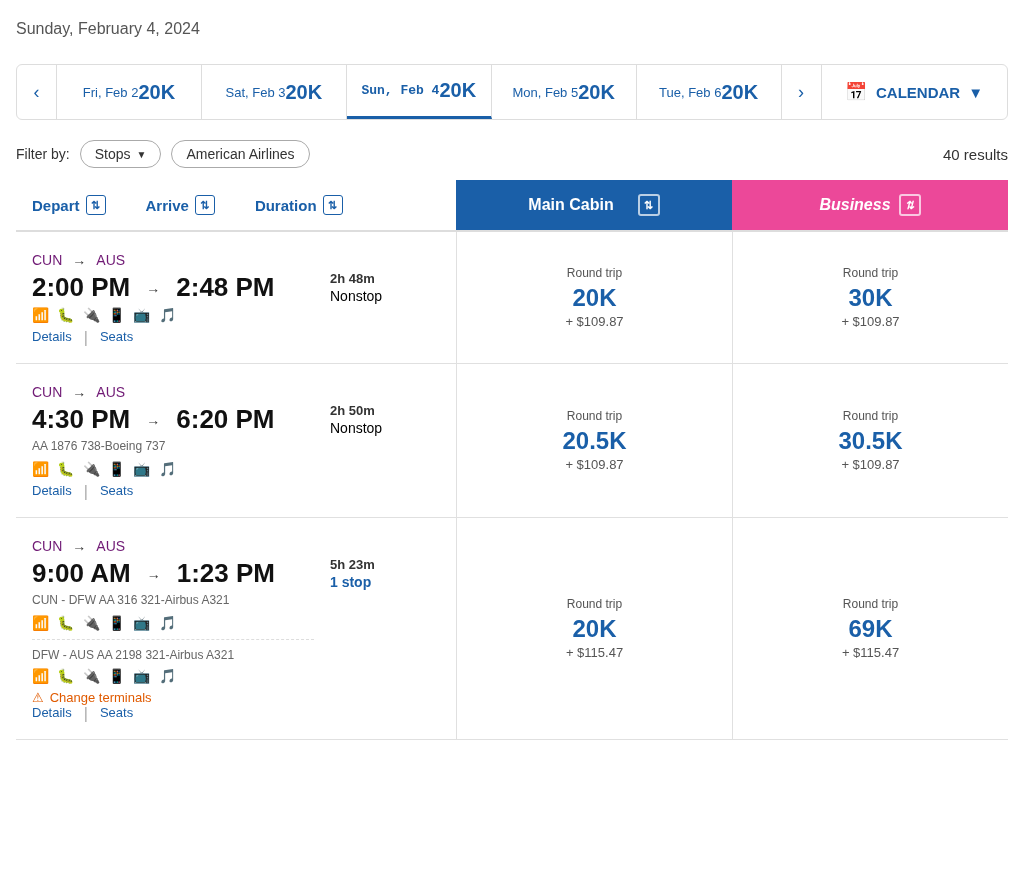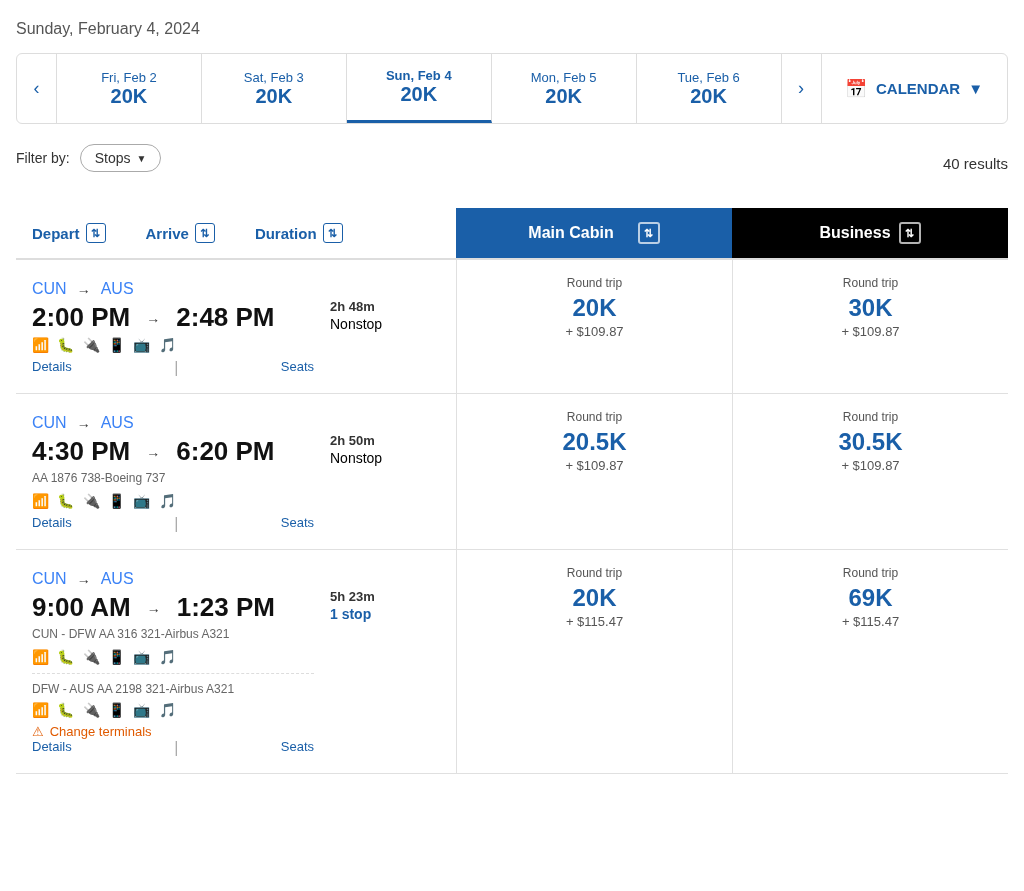--- a/index.html
+++ b/index.html
@@ -1,78 +1,78 @@
 <!DOCTYPE html>
 <html><head>
   <meta charset="utf-8">
   <style>
     * { box-sizing: border-box; margin: 0; padding: 0; }
     body { font-family: Arial, sans-serif; background: #fff; color: #333; width: 1024px; min-height: 891px; }
 
     .page { padding: 20px 16px; }
 
     .page-title { font-size: 28px; font-weight: bold; color: #111; margin-bottom: 4px; }
-    .page-subtitle { font-size: 16px; color: #555; margin-bottom: 15px; }
+    .page-subtitle { font-size: 16px; color: #555; margin-bottom: 26px; }
 
     
     .date-nav { display: flex; align-items: stretch; border: 1px solid #ddd; border-radius: 6px; margin-bottom: 20px; overflow: hidden; }
     .date-nav-arrow { display: flex; align-items: center; justify-content: center; width: 40px; cursor: pointer; color: #1a5fa8; font-size: 18px; border-right: 1px solid #ddd; }
     .date-nav-arrow.right { border-right: none; border-left: 1px solid #ddd; }
     .date-nav-dates { display: flex; flex: 1; }
-    .date-item { flex: 1; display: flex; flex-direction: column; align-items: center; justify-content: center; padding: 14px 8px; cursor: pointer; border-right: 1px solid #ddd; }
+    .date-item { flex: 1; display: flex; flex-direction: row; align-items: center; justify-content: center; padding: 14px 8px; cursor: pointer; border-right: 1px solid #ddd; }
     .date-item:last-child { border-right: none; }
     .date-item.active { border-bottom: 3px solid #1a5fa8; }
     .date-item .date-label { font-size: 13px; color: #1a5fa8; }
     .date-item .date-points { font-size: 20px; font-weight: bold; color: #1a5fa8; }
-    .date-item.active .date-label { font-weight: bold; }
+    .date-item.active .date-label { font-weight: bold; font-family: Liberation Mono, monospace; }
     .date-item.active .date-points { font-weight: bold; }
     .calendar-btn { display: flex; align-items: center; justify-content: center; gap: 8px; padding: 14px 24px; cursor: pointer; color: #1a5fa8; font-size: 15px; font-weight: bold; min-width: 160px; border-left: 1px solid #ddd; }
     .calendar-icon { font-size: 18px; }
 
     
-    .filter-bar { display: flex; align-items: flex-end; justify-content: space-between; margin-bottom: 36px; }
+    .filter-bar { display: flex; align-items: center; justify-content: space-between; margin-bottom: 12px; }
     .filter-left { display: flex; align-items: center; gap: 10px; }
     .filter-label { font-size: 14px; color: #333; }
     .filter-pill { display: flex; align-items: center; gap: 6px; border: 1px solid #aaa; border-radius: 20px; padding: 5px 14px; font-size: 14px; cursor: pointer; }
     .filter-pill .pill-arrow { font-size: 10px; color: #333; }
     .filter-results { font-size: 15px; color: #333; }
 
     
     .sort-row { display: flex; border-bottom: 2px solid #ddd; margin-bottom: 0; }
     .sort-left { display: flex; gap: 40px; width: 440px; padding: 10px 16px; align-items: center; }
     .sort-btn { display: flex; align-items: center; gap: 6px; color: #1a5fa8; font-size: 15px; font-weight: bold; cursor: pointer; }
     .sort-icon { display: inline-flex; align-items: center; justify-content: center; width: 20px; height: 20px; border: 1px solid #1a5fa8; border-radius: 3px; font-size: 11px; color: #1a5fa8; }
     .sort-right { display: flex; flex: 1; }
     .cabin-btn { flex: 1; display: flex; align-items: center; justify-content: center; gap: 8px; padding: 14px; font-size: 16px; font-weight: bold; cursor: pointer; }
     .cabin-btn.main { background: #1a5fa8; color: #fff; gap: 24px; }
-    .cabin-btn.business { background: #000000; color: #fff; }
+    .cabin-btn.business { background: #ec4899; color: #fff; font-style: italic; }
     .cabin-btn-icon { display: inline-flex; align-items: center; justify-content: center; width: 22px; height: 22px; border: 2px solid rgba(255,255,255,0.7); border-radius: 3px; font-size: 11px; }
 
     
     .flight-row { display: flex; border-bottom: 1px solid #e0e0e0; align-items: stretch; }
     .flight-info { width: 440px; padding: 16px; }
     .flight-airports { display: flex; align-items: center; gap: 10px; margin-bottom: 4px; }
-    .airport-code { font-size: 16px; color: #3b82f6; }
+    .airport-code { font-size: 14px; color: #701a75; }
     .arrow { color: #333; font-size: 14px; }
     .flight-times { display: flex; align-items: center; gap: 16px; margin-bottom: 4px; }
     .depart-time { font-size: 26px; font-weight: bold; color: #111; }
     .arrive-time { font-size: 26px; font-weight: bold; color: #111; }
     .flight-meta { font-size: 12px; color: #666; margin-bottom: 8px; }
     .flight-amenities { display: flex; gap: 8px; margin-bottom: 6px; font-size: 14px; color: #1a5fa8; }
-    .flight-links { display: flex; gap: 12px; justify-content: space-between; }
+    .flight-links { display: flex; gap: 4px; }
     .flight-link { font-size: 13px; color: #1a5fa8; cursor: pointer; text-decoration: none; }
     .link-sep { margin: 0 8px; color: #aaa; }
 
     .duration-info { font-size: 14px; color: #333; margin-bottom: 2px; }
     .duration-info strong { font-size: 13px; }
     .stops-nonstop { font-size: 14px; color: #000000; }
     .stops-one { font-size: 14px; color: #1a5fa8; font-weight: bold; }
 
     .price-cells { display: flex; flex: 1; }
-    .price-cell { flex: 1; display: flex; flex-direction: column; align-items: center; padding: 16px; border-left: 1px solid #e0e0e0; cursor: pointer; }
+    .price-cell { flex: 1; display: flex; flex-direction: column; align-items: center; justify-content: center; padding: 16px; border-left: 1px solid #e0e0e0; cursor: pointer; }
     .round-trip-label { font-size: 12px; color: #555; margin-bottom: 4px; }
     .price-points { font-size: 24px; font-weight: bold; color: #1a5fa8; }
     .price-cash { font-size: 13px; color: #555; margin-top: 2px; }
     .duration-block { display: flex; flex-direction: column; justify-content: flex-start; padding-top: 18px; min-width: 110px; }
 
     .change-terminals { display: flex; align-items: center; gap: 6px; color: #e05a00; font-size: 13px; margin-top: 4px; }
     .warn-icon { color: #e05a00; }
 
     .segment-meta { font-size: 12px; color: #666; margin-bottom: 6px; }
     .second-row { margin-top: 8px; border-top: 1px dashed #ddd; padding-top: 8px; }
@@ -115,20 +115,23 @@
       <span>▼</span>
     </div>
   </div>
 
   <div class="filter-bar">
     <div class="filter-left">
       <span class="filter-label">Filter by:</span>
       <div class="filter-pill">
         <span>Stops</span>
         <span class="pill-arrow">▼</span>
+      </div>
+      <div class="filter-pill">
+        <span>American Airlines</span>
       </div>
     </div>
     <div class="filter-results">40 results</div>
   </div>
 
   <div class="sort-row">
     <div class="sort-left">
       <div class="sort-btn">
         <span>Depart</span>
         <span class="sort-icon">⇅</span>

